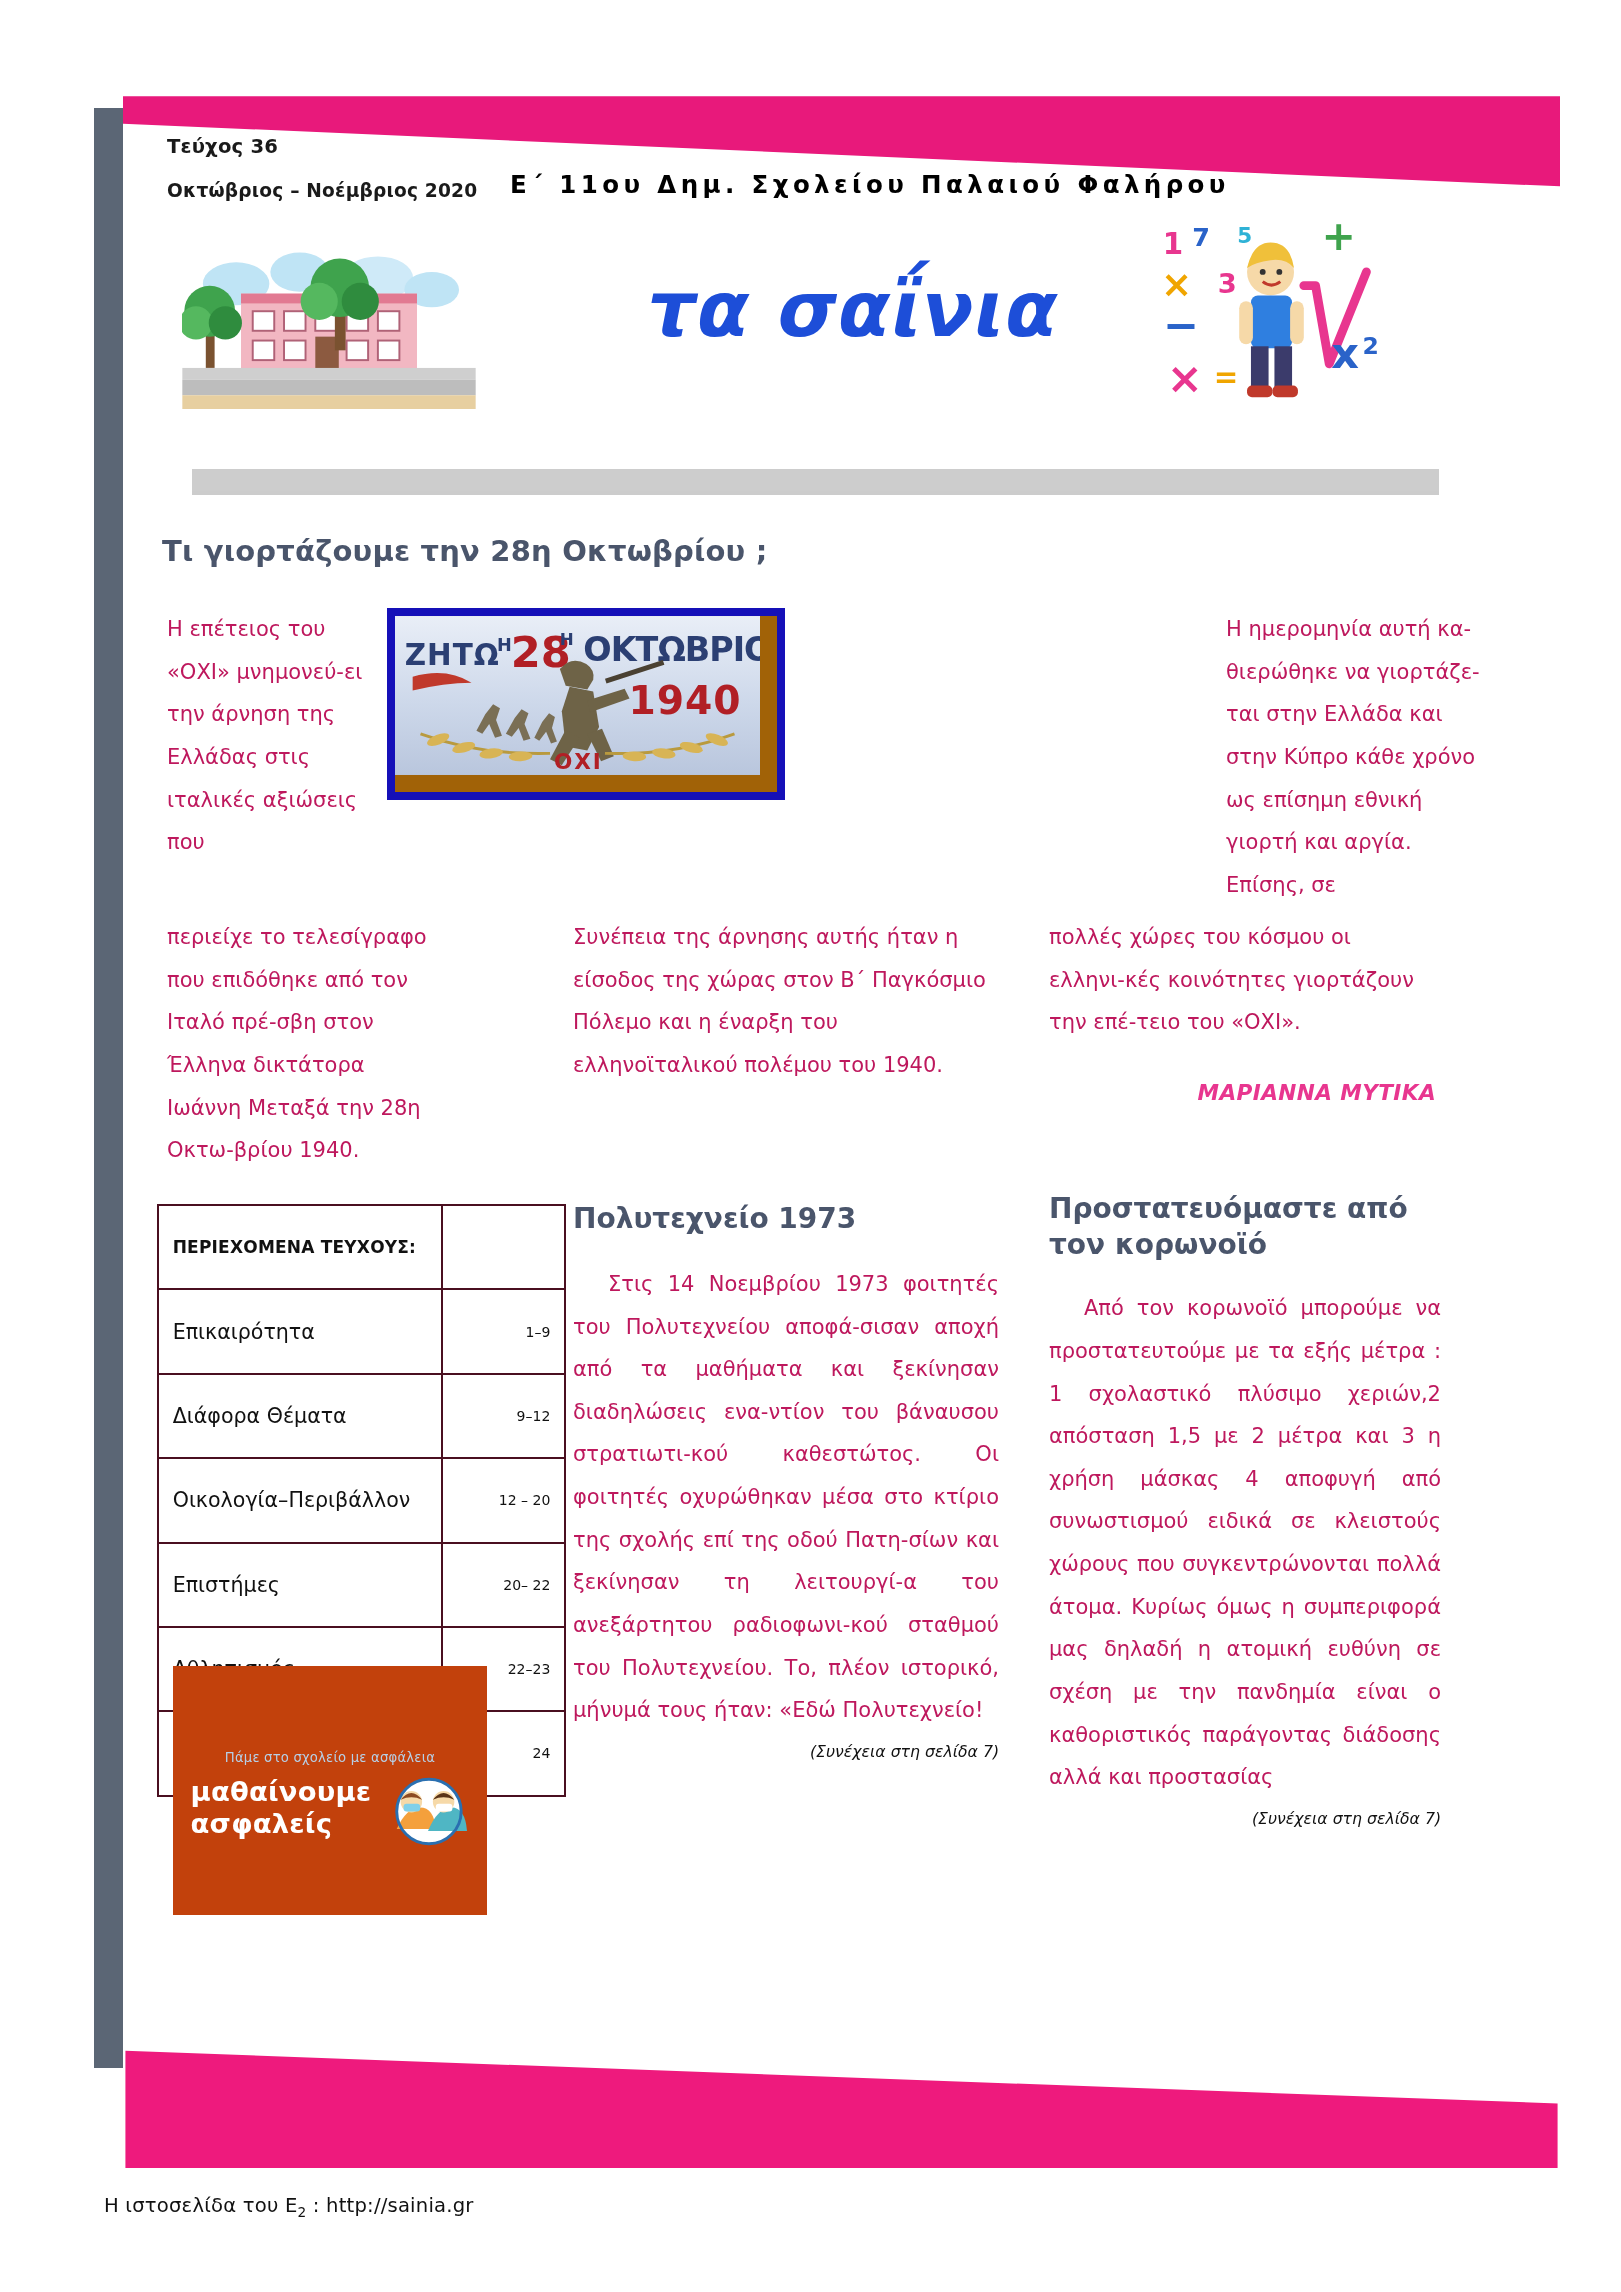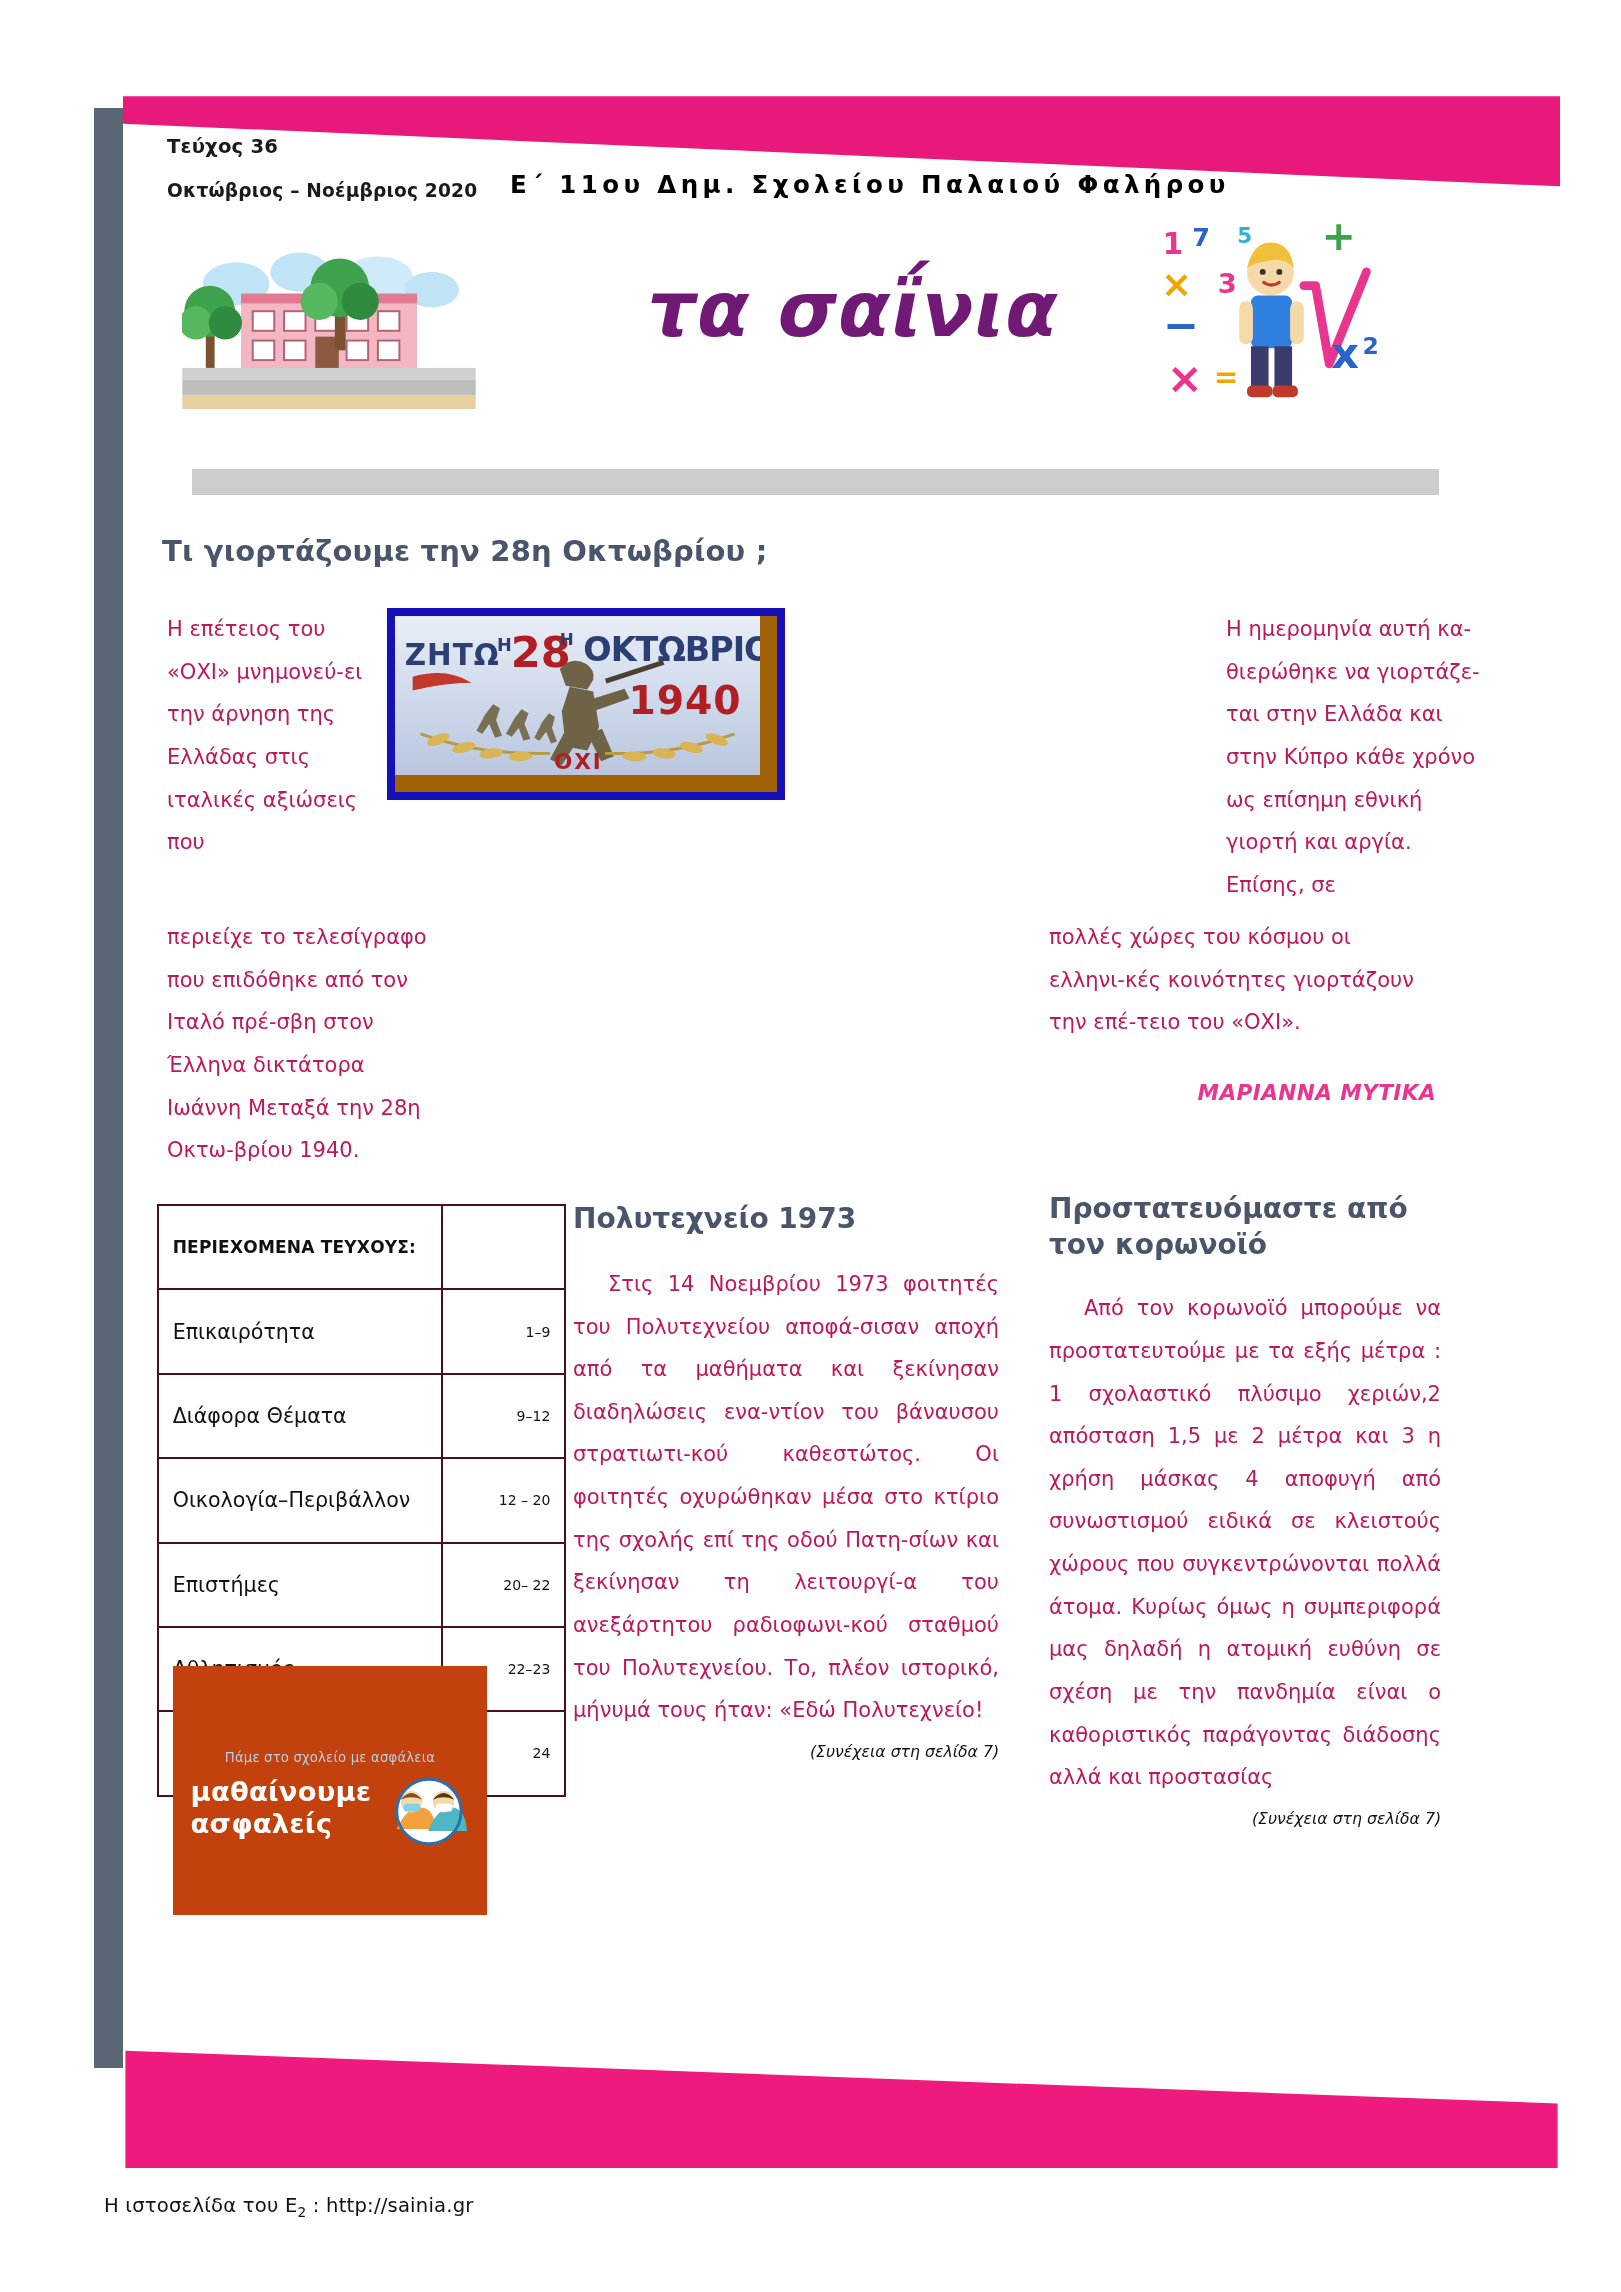--- a/index.html
+++ b/index.html
@@ -52,21 +52,21 @@
   .school-line{
     position:absolute;left:510px;top:170px;width:843px;
     font-family:"DejaVu Sans","Liberation Sans",sans-serif;
     font-weight:bold;font-size:24.5px;letter-spacing:4.4px;color:#000000;
     white-space:nowrap;
   }
 
   .masthead-title{
     position:absolute;left:549px;top:270px;width:608px;text-align:center;
     font-family:"DejaVu Sans","Liberation Sans",sans-serif;
-    font-style:italic;font-weight:bold;font-size:76px;color:#701a75;
+    font-style:italic;font-weight:bold;font-size:76px;color:#1d4ed8;
     line-height:1.05;letter-spacing:1px;
   }
 
   
   .art-school{
     position:absolute;left:182px;top:233px;width:294px;height:176px;
   }
   .art-math{
     position:absolute;left:1157px;top:221px;width:230px;height:186px;
   }
@@ -331,20 +331,21 @@
       </g>
 
       <text x="162" y="156" font-family="DejaVu Sans, sans-serif" font-size="22" font-weight="bold" fill="#b11f25" letter-spacing="2">ΟΧΙ</text>
 
       <path d="M18 62 q34 -10 60 6 q-28 0 -60 8 Z" fill="#c0392b"></path>
     </svg>
   </div>
 
   <div class="body-txt lead-c3">Η  ημερομηνία αυτή κα-θιερώθηκε να γιορτάζε-ται στην Ελλάδα και στην Κύπρο κάθε χρόνο ως επίσημη εθνική γιορτή και αργία. Επίσης, σε</div>
   <div class="body-txt lead-c1b">περιείχε το τελεσίγραφο που επιδόθηκε από τον Ιταλό πρέ-σβη στον Έλληνα δικτάτορα Ιωάννη Μεταξά την 28η Οκτω-βρίου 1940.</div>
+  <div class="body-txt lead-mid">Συνέπεια της άρνησης αυτής ήταν η είσοδος της χώρας στον Β΄  Παγκόσμιο Πόλεμο και η έναρξη του ελληνοϊταλικού πολέμου του 1940.</div>
   <div class="body-txt lead-c3b">πολλές χώρες του κόσμου οι ελληνι-κές κοινότητες γιορτάζουν την επέ-τειο του «ΟΧΙ».</div>
   <div class="byline">ΜΑΡΙΑΝΝΑ ΜΥΤΙΚΑ</div>
 
   <table class="toc">
     <tbody>
       <tr>
         <td class="hdr">ΠΕΡΙΕΧΟΜΕΝΑ ΤΕΥΧΟΥΣ:</td>
         <td class="num"></td>
       </tr>
       <tr>

